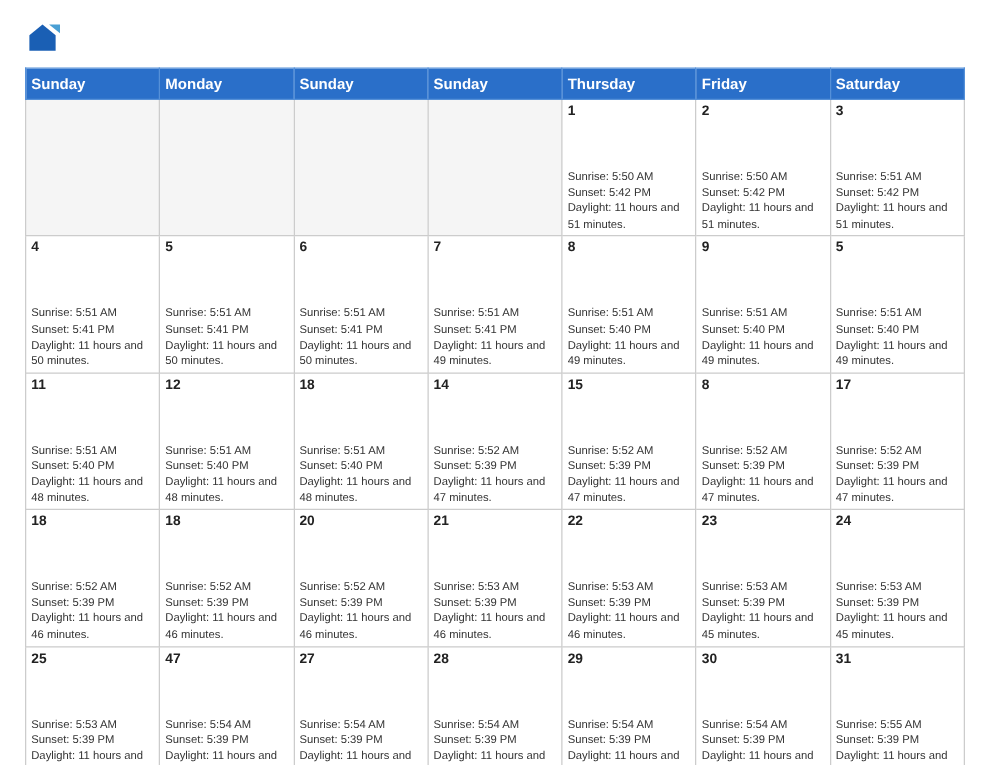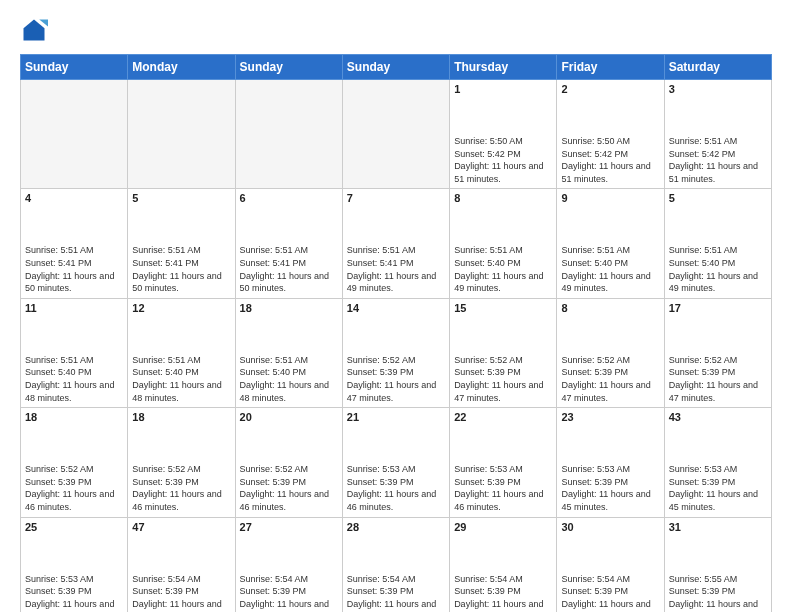--- a/index.html
+++ b/index.html
@@ -277,21 +277,21 @@
 Sunset: 5:39 PM
 Daylight: 11 hours and 46 minutes.</div>
           </td>
           <td>
             <span class="day-number">23</span>
             <div class="day-info">Sunrise: 5:53 AM
 Sunset: 5:39 PM
 Daylight: 11 hours and 45 minutes.</div>
           </td>
           <td>
-            <span class="day-number">43</span>
+            <span class="day-number">24</span>
             <div class="day-info">Sunrise: 5:53 AM
 Sunset: 5:39 PM
 Daylight: 11 hours and 45 minutes.</div>
           </td>
         </tr>
         <tr>
           <td>
             <span class="day-number">25</span>
             <div class="day-info">Sunrise: 5:53 AM
 Sunset: 5:39 PM

